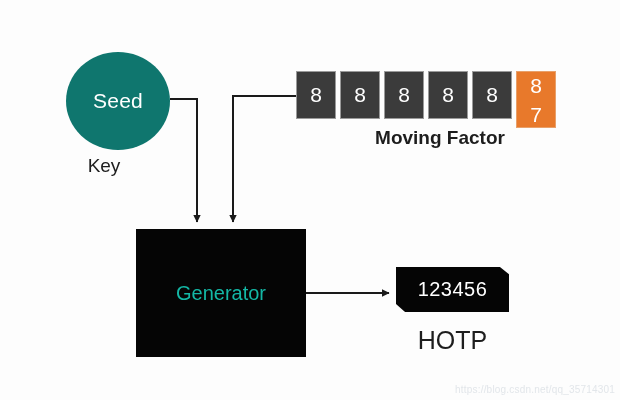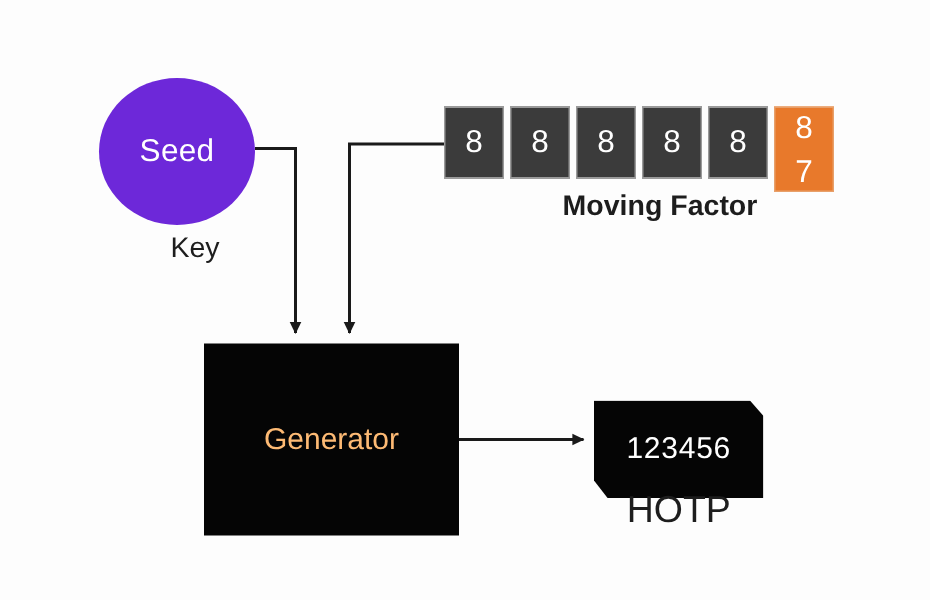--- a/index.html
+++ b/index.html
@@ -20,33 +20,33 @@
   }
 
   
   .seed-node {
     position: absolute;
     left: 66px;
     top: 52px;
     width: 104px;
     height: 98px;
     border-radius: 50%;
-    background: #6d28d9;
+    background: #0f766e;
     display: flex;
     align-items: center;
     justify-content: center;
   }
   .seed-label {
     color: #ffffff;
     font-size: 21px;
     letter-spacing: 0.2px;
   }
   .key-caption {
     position: absolute;
-    left: 78px;
+    left: 52px;
     top: 155px;
     width: 104px;
     text-align: center;
     font-size: 19px;
     color: #1d1d1d;
   }
 
   
   .digit-row {
     position: absolute;
@@ -98,31 +98,31 @@
     left: 136px;
     top: 229px;
     width: 170px;
     height: 128px;
     background: #050505;
     display: flex;
     align-items: center;
     justify-content: center;
   }
   .generator-label {
-    color: #fdba74;
+    color: #14b8a6;
     font-size: 20px;
   }
 
   
   .hotp-node {
     position: absolute;
     left: 396px;
     top: 267px;
     width: 113px;
-    height: 65px;
+    height: 45px;
     background: #050505;
     -webkit-clip-path: polygon(0 0, 92% 0, 100% 16%, 100% 100%, 8% 100%, 0 82%);
     clip-path: polygon(0 0, 92% 0, 100% 16%, 100% 100%, 8% 100%, 0 82%);
     display: flex;
     align-items: center;
     justify-content: center;
   }
   .hotp-value {
     color: #ffffff;
     font-size: 20px;
@@ -207,14 +207,15 @@
 
   <div class="generator-node">
     <span class="generator-label">Generator</span>
   </div>
 
   <div class="hotp-node">
     <span class="hotp-value">123456</span>
   </div>
   <div class="hotp-caption">HOTP</div>
 
+  <div class="watermark">https://blog.csdn.net/qq_35714301</div>
 
 </div>
 
 </body></html>

